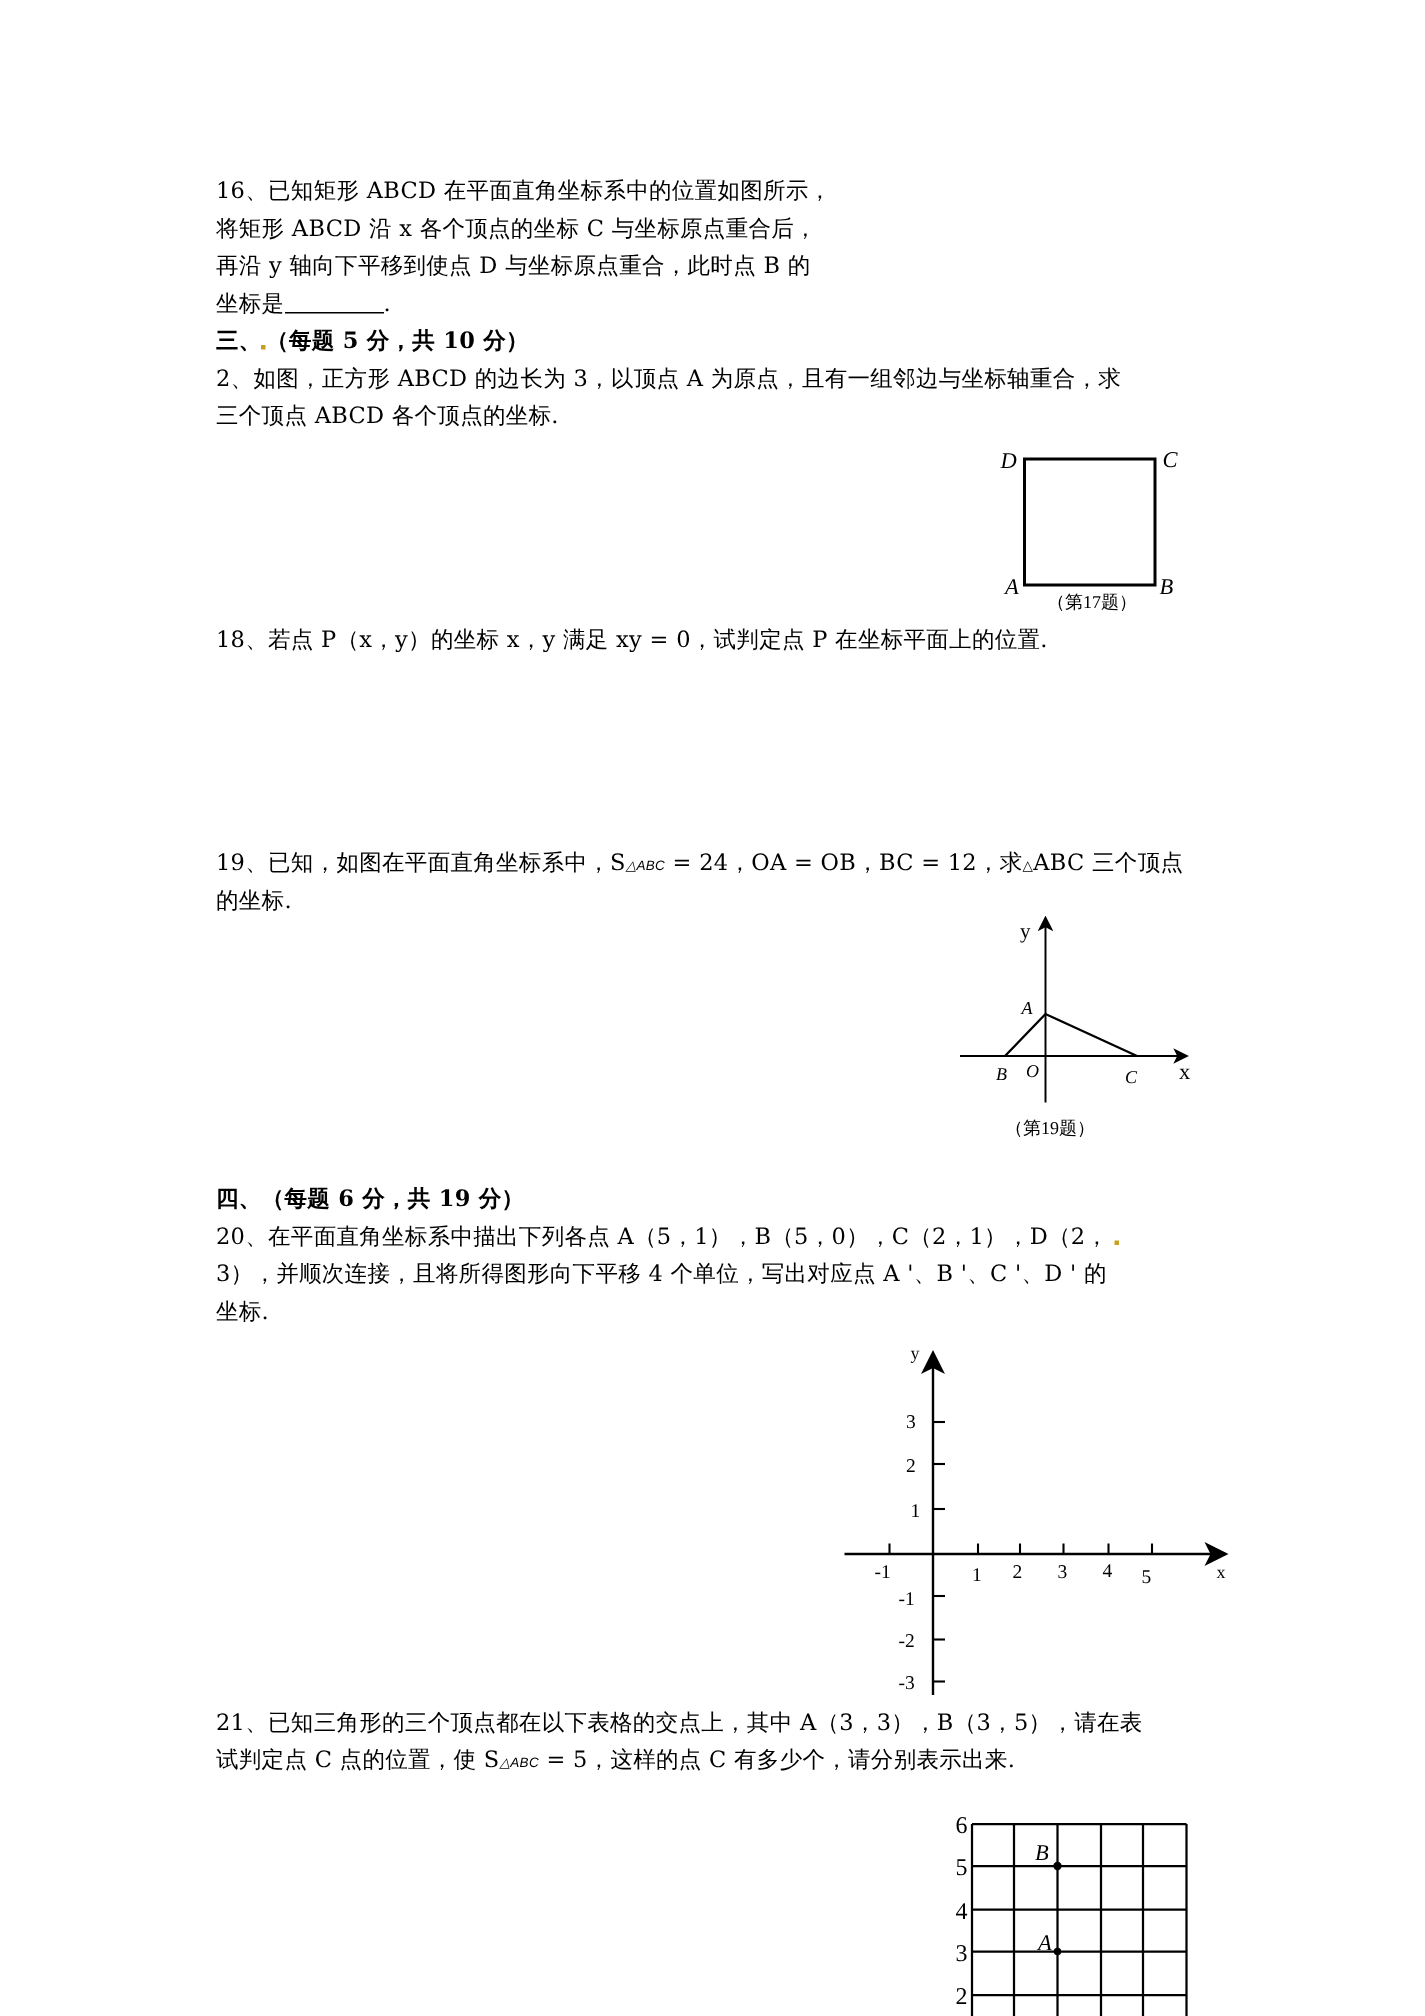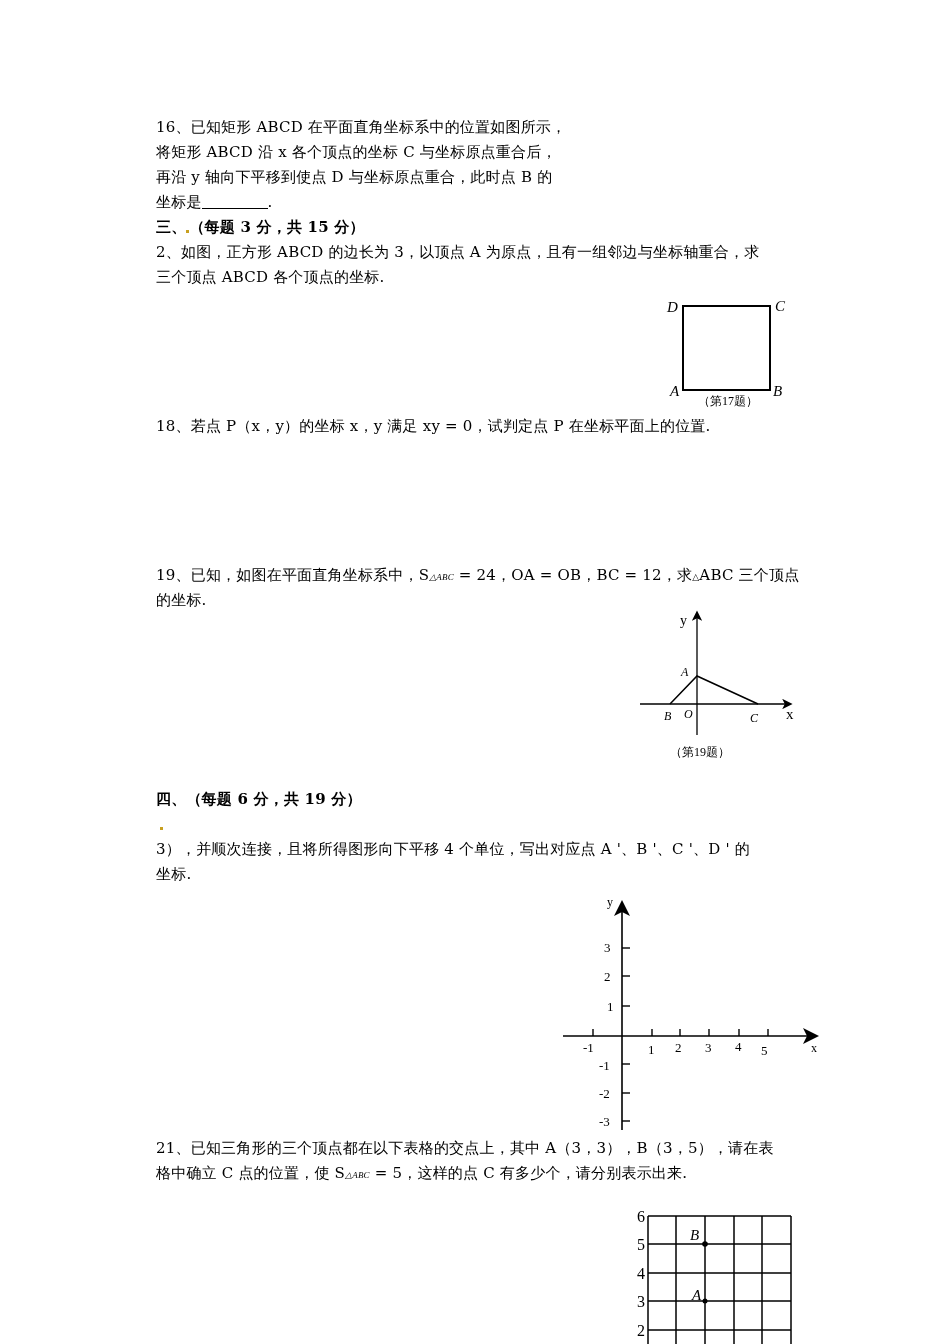--- a/index.html
+++ b/index.html
@@ -1,37 +1,37 @@
 <!DOCTYPE html>
 <html><head>
 <meta charset="utf-8">
 <style>
   html, body { margin: 0; padding: 0; background: #ffffff; }
   body { width: 950px; height: 1344px; position: relative; overflow: hidden;
          font-family: "DejaVu Serif", "Liberation Serif", serif; color: #000; }
-  .line { position: absolute; left: 156px; font-size: 15px; line-height: 25px; white-space: nowrap; letter-spacing: 0.2px; text-align: center; }
+  .line { position: absolute; left: 144px; font-size: 15px; line-height: 25px; white-space: nowrap; letter-spacing: 0.2px; text-align: center; }
   .bold { font-weight: bold; }
-  .sub { font-size: 9px; font-style: italic; font-family: Liberation Serif, serif; }
+  .sub { font-size: 9px; font-style: italic; font-family: Liberation Sans, sans-serif; }
   .dot { display: inline-block; width: 3px; height: 3px; background: #c8a020; vertical-align: -1px; }
   .blank { display: inline-block; width: 66px; border-bottom: 1px solid #000; height: 14px; vertical-align: -2px; }
   svg { position: absolute; overflow: visible; }
   svg text { font-family: "Liberation Serif", "DejaVu Serif", serif; }
 </style>
 </head>
 <body>
 
 <div class="line" style="top:115px">16、已知矩形 ABCD 在平面直角坐标系中的位置如图所示，</div>
 <div class="line" style="top:140px">将矩形 ABCD 沿 x 各个顶点的坐标 C 与坐标原点重合后，</div>
 <div class="line" style="top:165px">再沿 y 轴向下平移到使点 D 与坐标原点重合，此时点 B 的</div>
 <div class="line" style="top:190px">
   <span>坐标是</span><span class="blank"></span><span>.</span>
 </div>
 
 <div class="line bold" style="top:215px">
-  <span>三、</span><span class="dot"></span><span>（每题 3 分，共 15 分）</span>
+  <span>三、</span><span class="dot"></span><span>（每题 5 分，共 10 分）</span>
 </div>
 
 <div class="line" style="top:240px">2、如图，正方形 ABCD 的边长为 3，以顶点 A 为原点，且有一组邻边与坐标轴重合，求</div>
 <div class="line" style="top:265px">三个顶点 ABCD 各个顶点的坐标.</div>
 
 <svg style="left:660px;top:295px" width="140" height="115">
   <rect x="23" y="11" width="87" height="84" fill="none" stroke="#000" stroke-width="2"></rect>
   <text x="7" y="17" font-size="15" font-style="italic">D</text>
   <text x="115" y="16" font-size="15" font-style="italic">C</text>
   <text x="10" y="101" font-size="15" font-style="italic">A</text>
@@ -61,21 +61,21 @@
   <text x="34" y="115" font-size="12" font-style="italic">B</text>
   <text x="54" y="113" font-size="12" font-style="italic">O</text>
   <text x="120" y="117" font-size="12" font-style="italic">C</text>
   <text x="40" y="151" font-size="12">（第19题）</text>
 </svg>
 
 <div class="line bold" style="top:787px">
   <span>四、</span><span>（每题 6 分，共 19 分）</span>
 </div>
 
-<div class="line" style="top:812px"><span class="dot" style="margin-left:4px"></span></div>
+<div class="line" style="top:812px"><span>20、在平面直角坐标系中描出下列各点 A（5，1），B（5，0），C（2，1），D（2，</span><span class="dot" style="margin-left:4px"></span></div>
 <div class="line" style="top:837px">3），并顺次连接，且将所得图形向下平移 4 个单位，写出对应点 A '、B '、C '、D ' 的</div>
 <div class="line" style="top:862px">坐标.</div>
 
 <svg style="left:555px;top:890px" width="275" height="245">
 
   <line x1="8" y1="146" x2="262" y2="146" stroke="#000" stroke-width="1.6"></line>
   <path d="M248,138 L264,146 L248,154 L252,146 Z" fill="#000"></path>
   <line x1="67" y1="240" x2="67" y2="14" stroke="#000" stroke-width="1.6"></line>
   <path d="M59,26 L67,10 L75,26 L67,22 Z" fill="#000"></path>
   <g stroke="#000" stroke-width="1.4">
@@ -105,21 +105,21 @@
     <text x="44" y="180">-1</text>
     <text x="44" y="208">-2</text>
     <text x="44" y="236">-3</text>
     <text x="52" y="16" font-size="12">y</text>
     <text x="256" y="162" font-size="12">x</text>
   </g>
 </svg>
 
 <div class="line" style="top:1136px">21、已知三角形的三个顶点都在以下表格的交点上，其中 A（3，3），B（3，5），请在表</div>
 <div class="line" style="top:1161px">
-  <span>格中确立 C 点的位置，使 S</span><span class="sub">△ABC</span><span> = 5，这样的点 C 有多少个，请分别表示出来.</span>
+  <span>试判定点 C 点的位置，使 S</span><span class="sub">△ABC</span><span> = 5，这样的点 C 有多少个，请分别表示出来.</span>
 </div>
 
 <svg style="left:625px;top:1200px" width="180" height="144">
 
   <g stroke="#000" stroke-width="1.5">
     <line x1="23" y1="16" x2="23" y2="144"></line>
     <line x1="51" y1="16" x2="51" y2="144"></line>
     <line x1="80" y1="16" x2="80" y2="144"></line>
     <line x1="109" y1="16" x2="109" y2="144"></line>
     <line x1="137" y1="16" x2="137" y2="144"></line>

